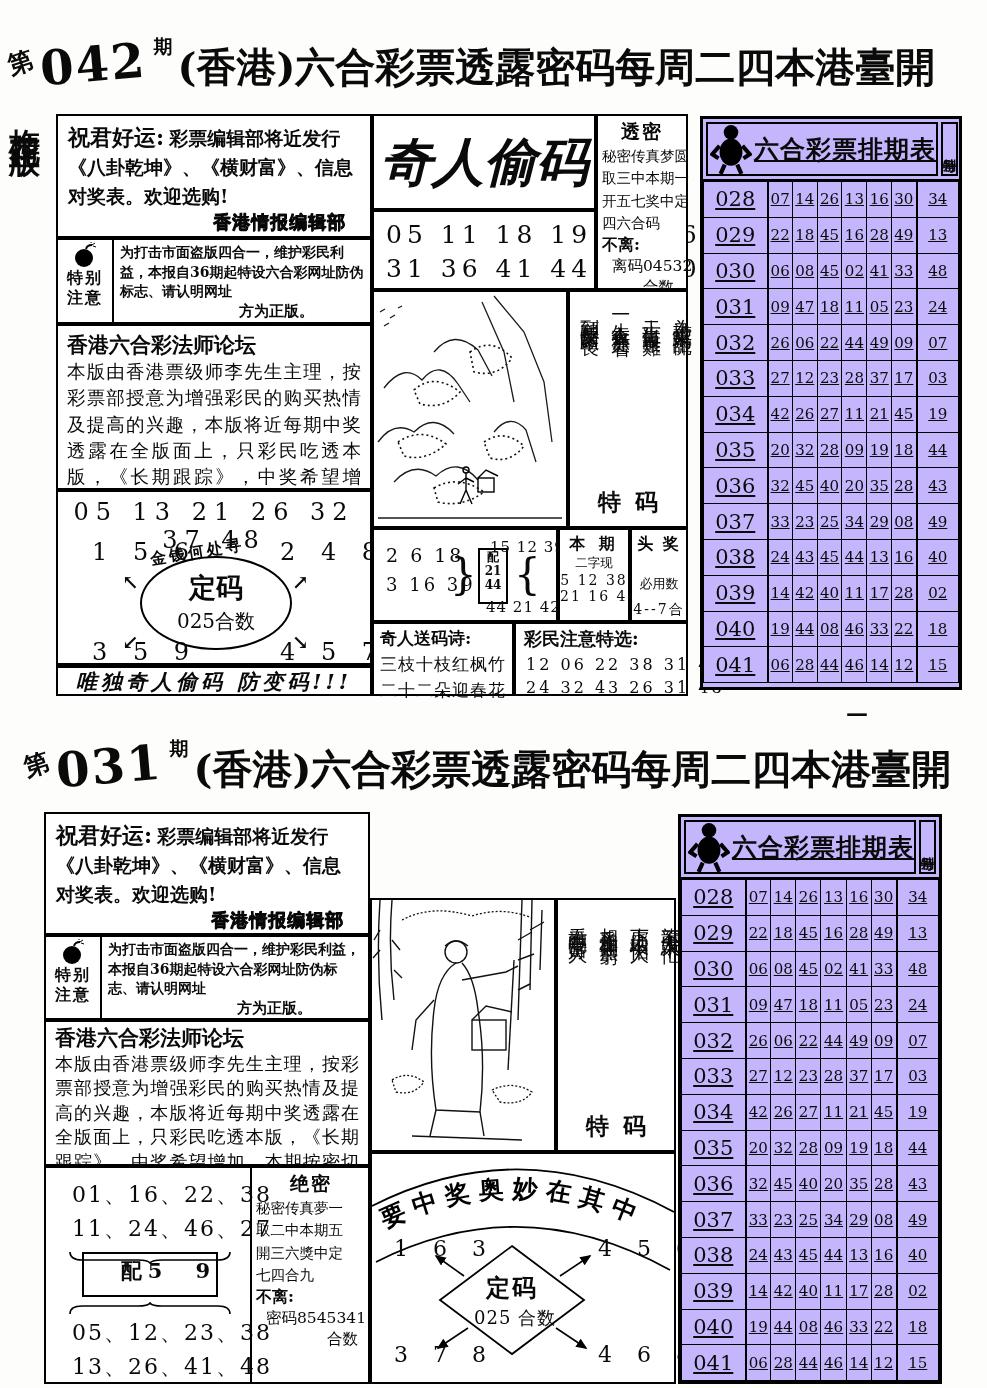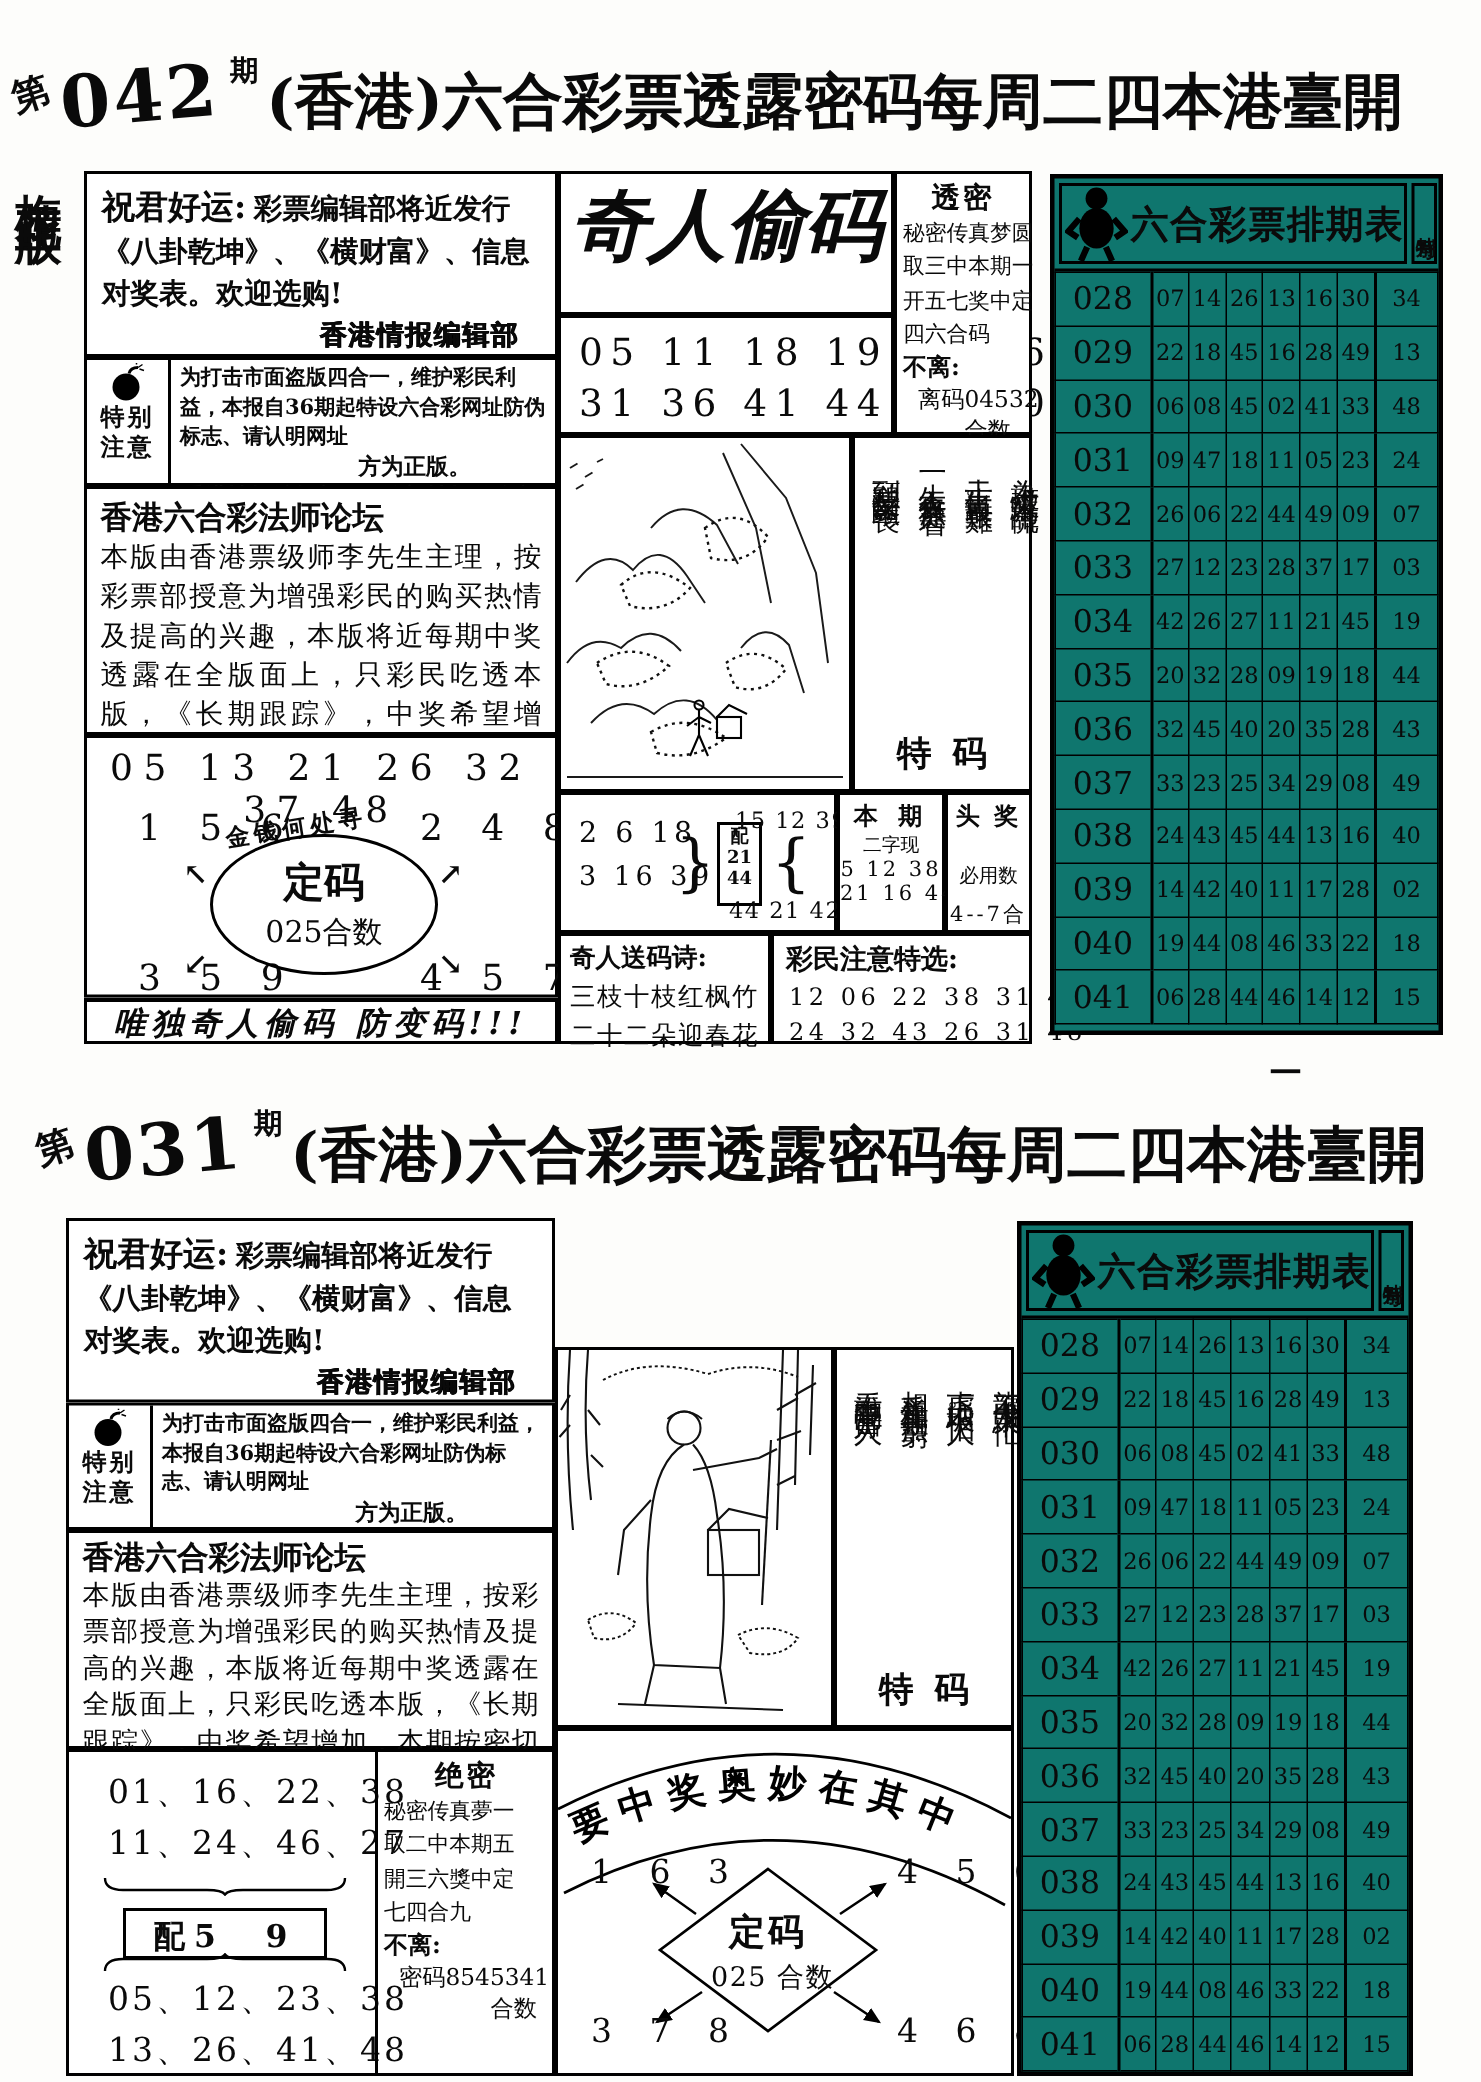--- a/index.html
+++ b/index.html
@@ -79,21 +79,21 @@
              line-height:1.15; padding-top:1px; font-weight:bold; }
   .mini-head { text-align:center; font-size:16px; font-weight:bold; letter-spacing:4px; padding-top:4px; }
   .mini-sub { text-align:center; font-size:12.5px; }
   .mini-row { text-align:center; font-size:14px; letter-spacing:2px; white-space:nowrap; }
   .songma-title { font-size:17px; font-weight:bold; padding:3px 4px 0 6px; }
   .songma-line { font-size:17px; padding:3px 4px 0 6px; letter-spacing:1px; }
   .texuan-title { font-size:18px; font-weight:bold; padding:3px 4px 0 8px; }
   .texuan-row { font-size:16px; letter-spacing:3px; padding:4px 0 0 10px; white-space:nowrap; }
 
   
-  .sched { position:absolute; background:#0f766e; border:3px solid #000; }
+  .sched { position:absolute; background:#c4b5fd; border:3px solid #000;text-decoration:underline; }
   .sched-head { display:flex; border-bottom:2px solid #000; align-items:stretch; height:62px; }
   .sched-title-cell { flex:1; display:flex; align-items:center; border:2px solid #000; margin:3px; padding-left:2px; }
   .sched-title { font-size:25px; font-weight:bold; letter-spacing:1px; white-space:nowrap; }
   .sched-special-head { width:42px; border:2px solid #000; margin:3px 3px 3px 0; display:flex;
                         align-items:center; justify-content:center; }
   .sched-special-head > div { writing-mode:vertical-rl; text-orientation:upright; font-size:13px;
                               font-weight:bold; line-height:1; letter-spacing:1px; }
   table.schedule { border-collapse:collapse; table-layout:fixed; width:100%; }
   table.schedule td { border:1px solid #000; text-align:center; font-size:15px; height:35.8px;
                       font-family:"DejaVu Serif",serif; }
@@ -178,21 +178,21 @@
         <div class="oval-title">定码</div>
         <div class="oval-sub">025合数</div>
       </div>
     </div>
   </div>
 
   <div class="box" style="left:0; top:551px; width:316px; height:31px; border-top:3px solid #000;">
     <div style="text-align:center; font-size:21px; font-weight:bold; font-style:italic; letter-spacing:4px;">唯独奇人偷码 防变码!!!</div>
   </div>
 
-  <div class="box callig" style="left:316px; top:0; width:224px; height:96px; font-size:52px; padding-top:0;">奇人偷码</div>
+  <div class="box callig" style="left:316px; top:0; width:224px; height:96px; font-size:52px; padding-top:12px;">奇人偷码</div>
 
   <div class="box qiren-rows" style="left:316px; top:96px; width:224px; height:80px;">
     <div class="qiren-row">05 11 18 19 22 26 37</div>
     <div class="qiren-row">31 36 41 44 43 20 49</div>
   </div>
 
   <div class="box tpanel" style="left:540px; top:0; width:92px; height:176px;">
     <div class="tpanel-title">透密</div>
     <div>
         <div class="tline">秘密传真梦圆</div>
@@ -486,21 +486,21 @@
     <div class="forum-title">香港六合彩法师论坛</div>
     <div class="forum-body" style="font-size:18px; line-height:1.36;">本版由香港票级师李先生主理，按彩票部授意为增强彩民的购买热情及提高的兴趣，本版将近每期中奖透露在全版面上，只彩民吃透本版，《长期跟踪》，中奖希望增加，本期按密切传真，请彩民配合《偷码大盗》本版式的信息!</div>
   </div>
 
   <div class="box" style="left:0; top:354px; width:326px; height:218px;">
     <div class="bp-row" style="left:26px; top:12px;">01、16、22、38</div>
     <div class="bp-row" style="left:26px; top:46px;">11、24、46、27</div>
     <svg class="hbrace" style="left:22px; top:82px;" width="164" height="14" viewBox="0 0 164 14">
       <path d="M2 2 Q2 10 14 10 L70 10 Q80 10 82 13 Q84 10 94 10 L150 10 Q162 10 162 2" stroke="#000" stroke-width="1.6" fill="none"></path>
     </svg>
-    <div class="bp-pei" style="left:36px; top:104px; width:136px; height:34px;">配5　9</div>
+    <div class="bp-pei" style="left:36px; top:84px; width:136px; height:45px;text-align:right;">配5　9</div>
     <svg class="hbrace" style="left:22px; top:134px;" width="164" height="14" viewBox="0 0 164 14">
       <path d="M2 12 Q2 4 14 4 L70 4 Q80 4 82 1 Q84 4 94 4 L150 4 Q162 4 162 12" stroke="#000" stroke-width="1.6" fill="none"></path>
     </svg>
     <div class="bp-row" style="left:26px; top:150px;">05、12、23、38</div>
     <div class="bp-row" style="left:26px; top:184px;">13、26、41、48</div>
 
     <div class="abs tpanel" style="left:204px; top:0; width:120px; height:214px; border-left:2px solid #000;">
       <div class="tpanel-title">绝密</div>
       <div style="font-size:15px;">
           <div class="tline">秘密传真夢一</div>

